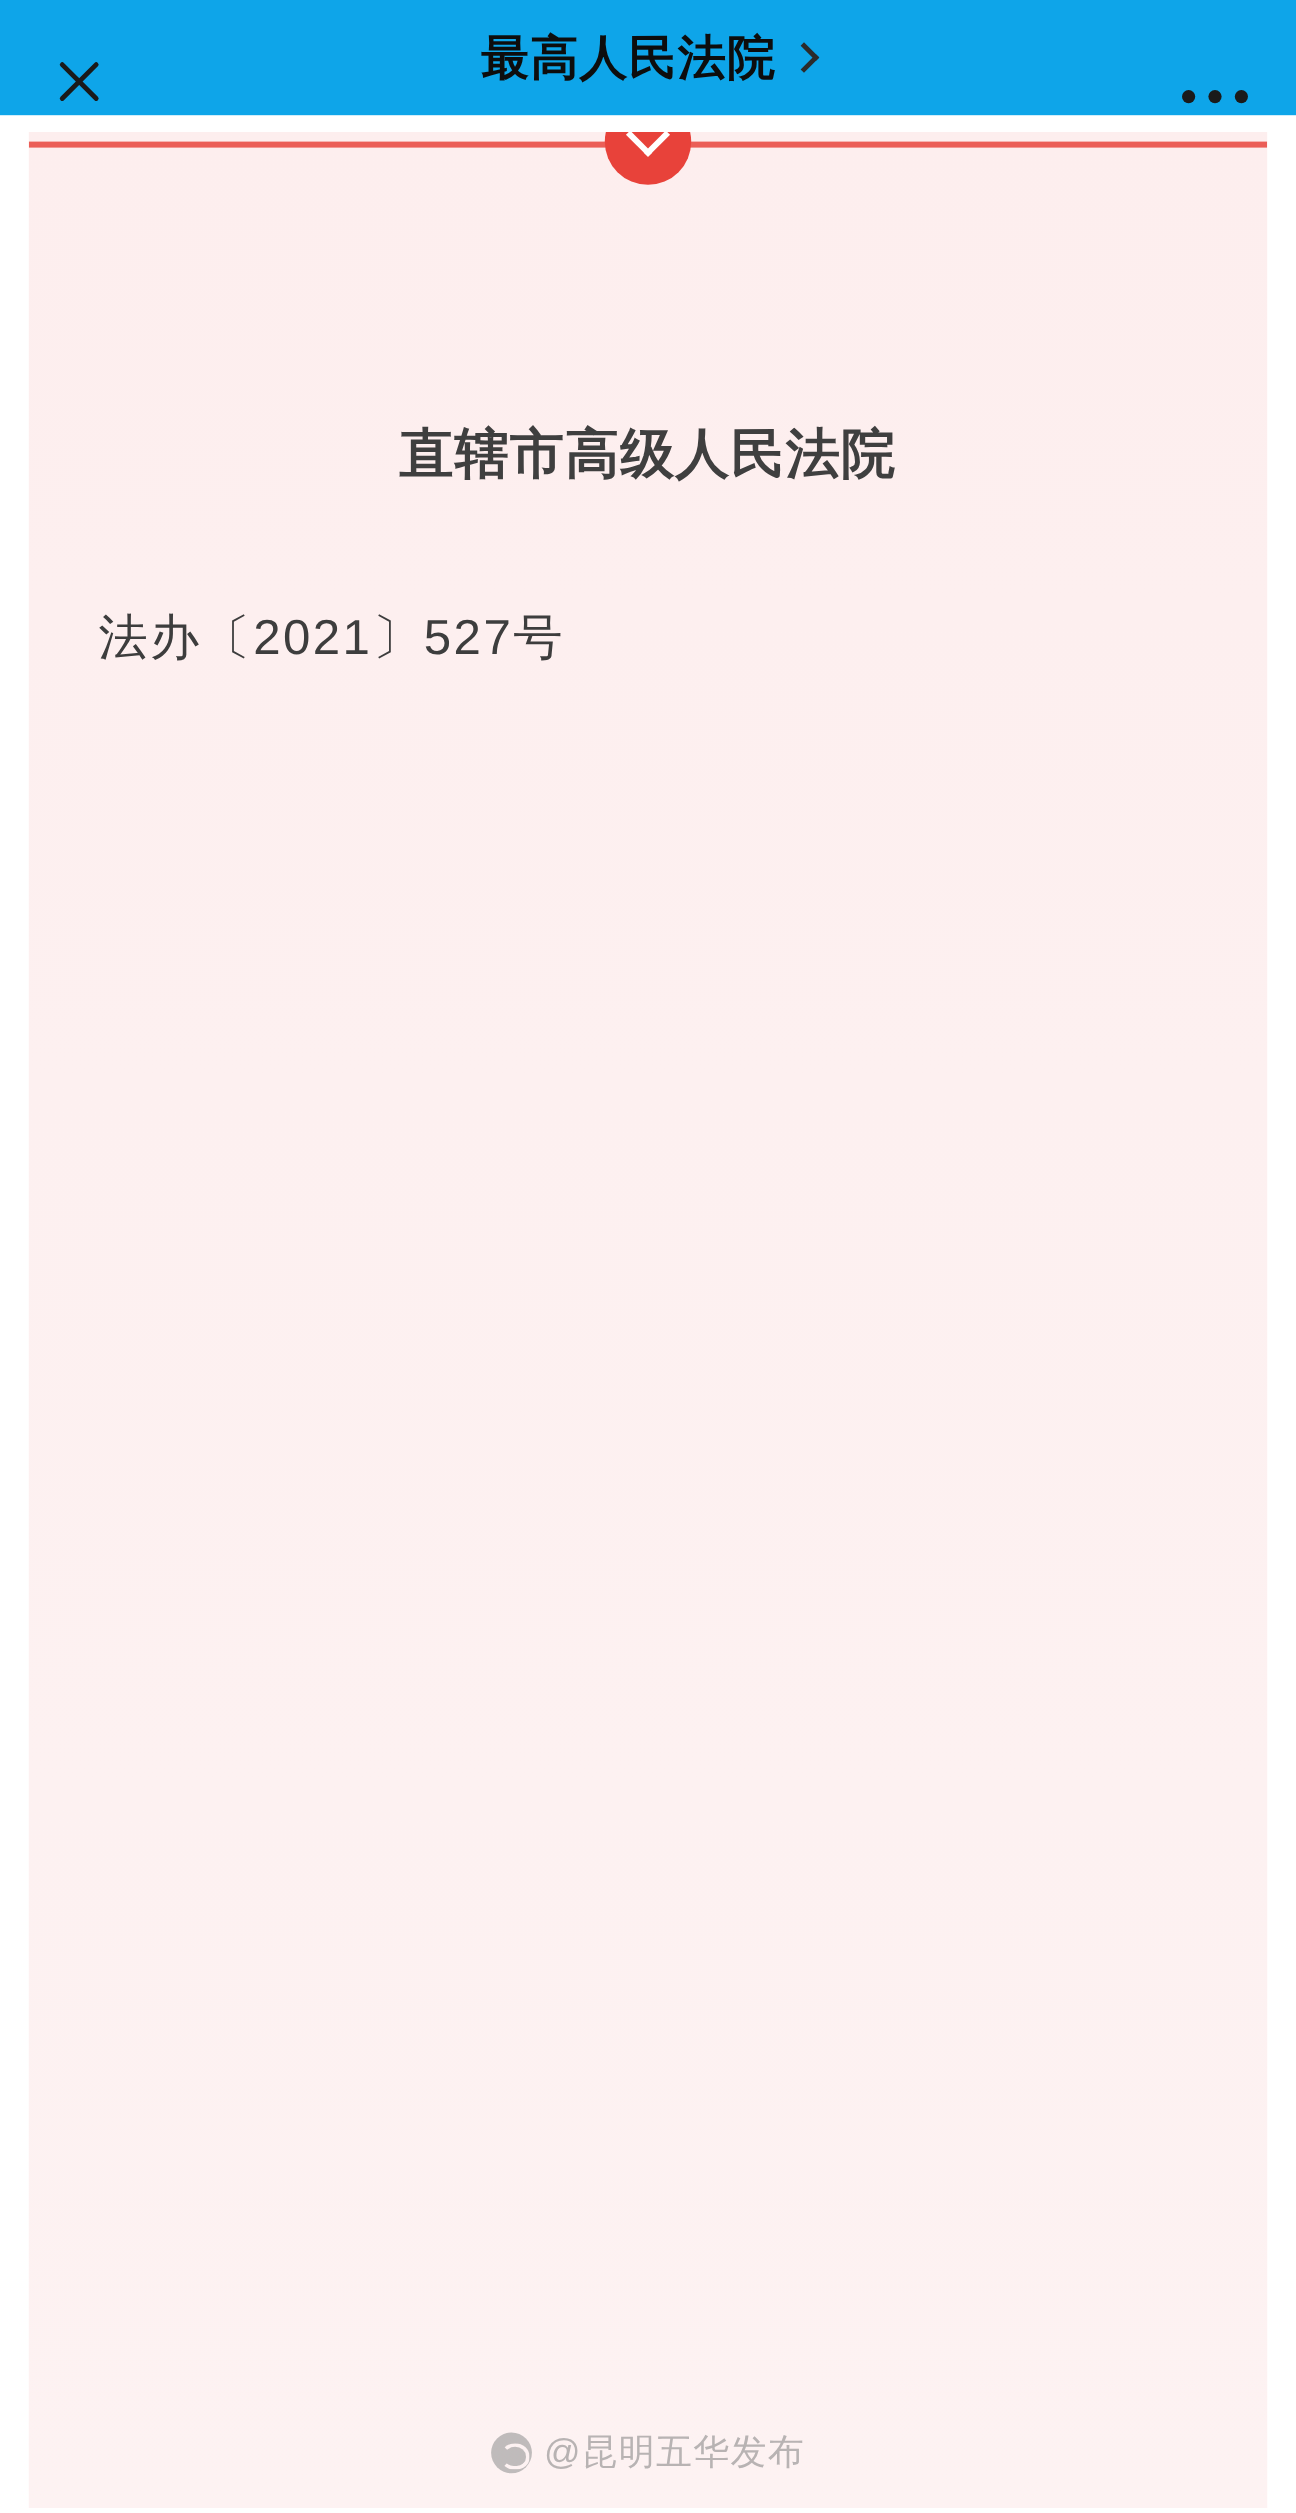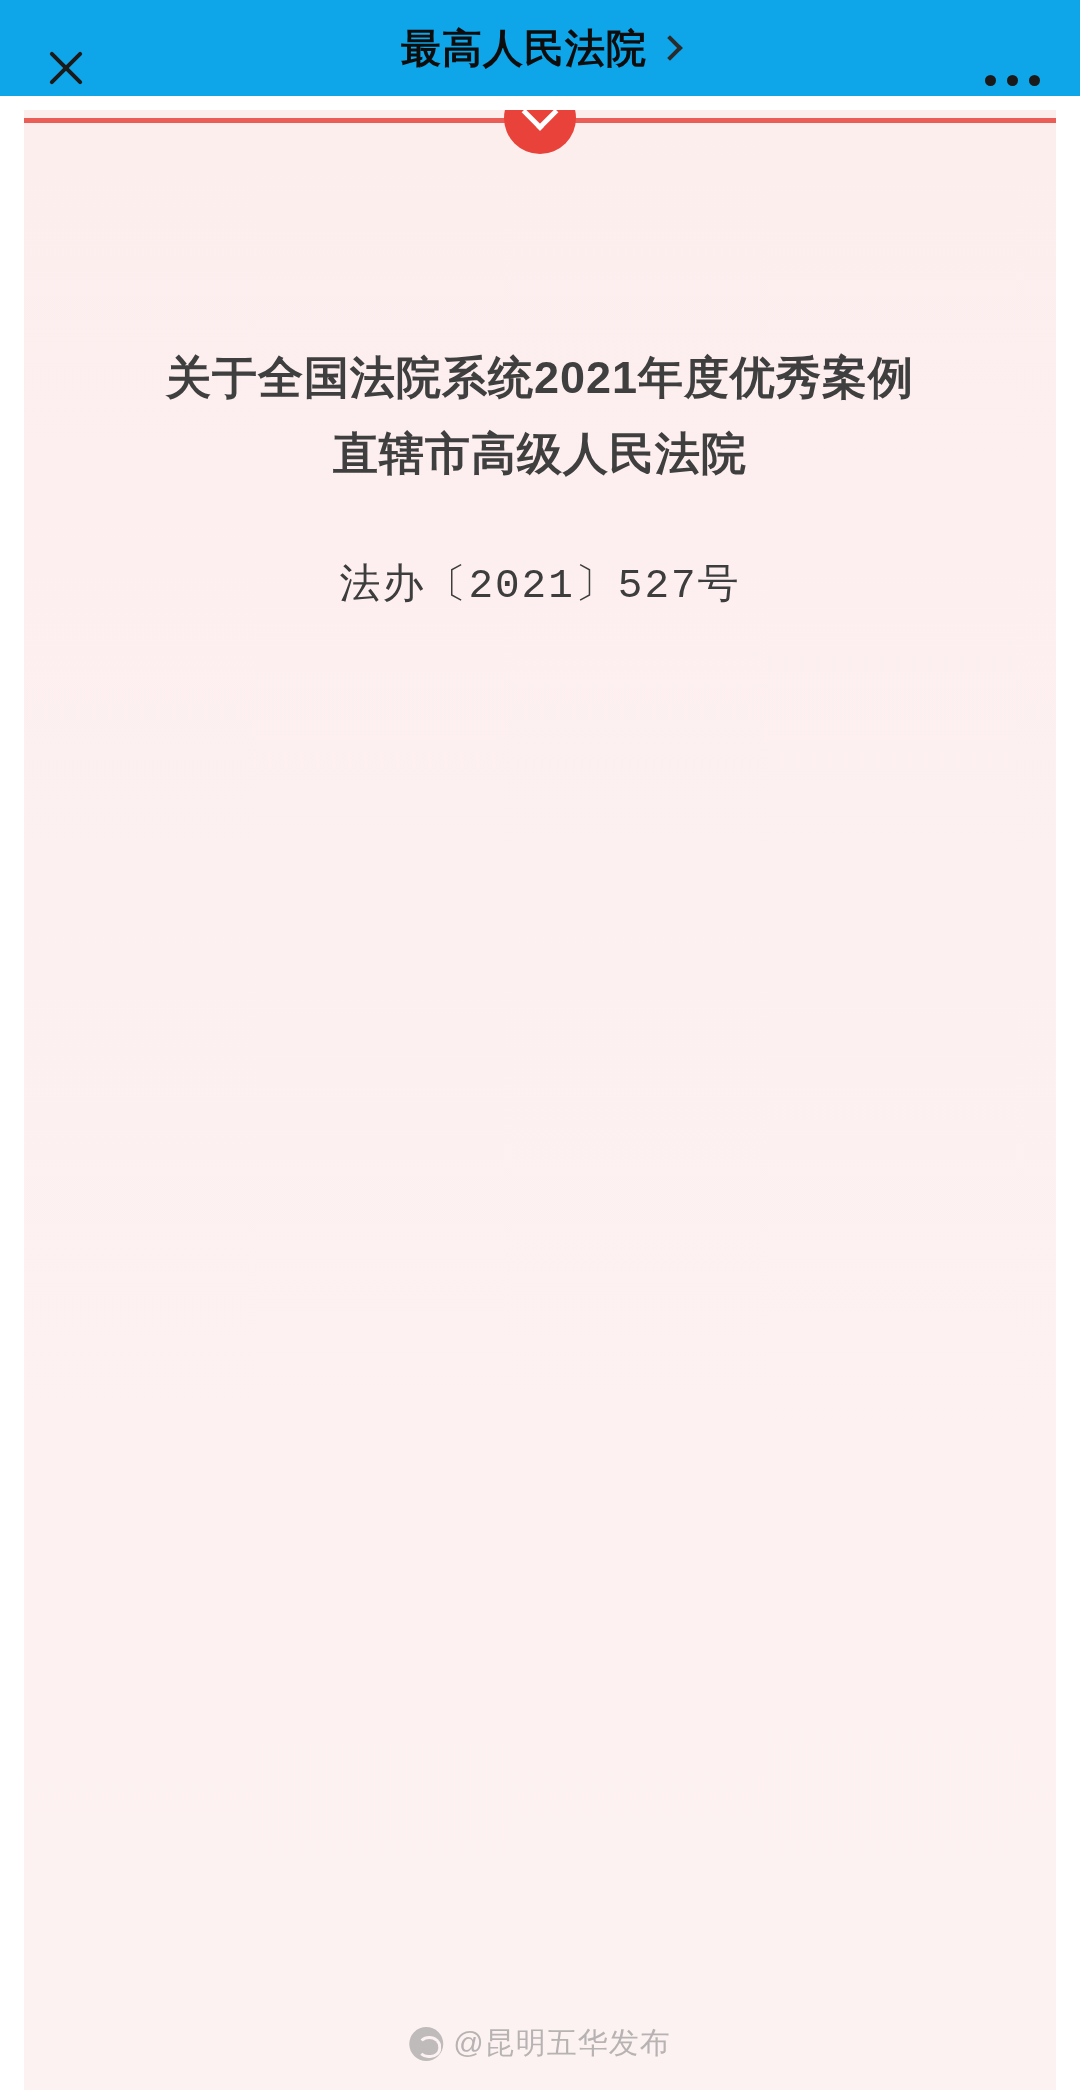--- a/index.html
+++ b/index.html
@@ -139,26 +139,24 @@
     text-align: center;
     color: #3f3f3f;
     font-weight: bold;
     font-size: 45px;
     line-height: 76px;
     letter-spacing: 1px;
   }
   .doc-title .line { display: block; }
 
   .doc-number {
-    text-align: center;
     color: #3d3d3d;
     font-size: 41px;
     letter-spacing: 2px;
-    margin-top: 64px;
-    font-family: Liberation Mono, monospace;
+    margin-top: 88px;
   }
 
   .doc-para {
     color: #3c3c3c;
     font-size: 41px;
     line-height: 68px;
     letter-spacing: 0.5px;
     text-align: justify;
     margin-top: 62px;
   }
@@ -223,21 +221,20 @@
   <div class="article">
     <div class="topline"></div>
 
     <div class="collapse-btn">
       <span class="chev"></span>
     </div>
 
     <div class="doc-body">
 
       <div class="doc-title">
-        <span class="line">关于全国法院系统2021年度优秀案例</span>
         <span class="line">直辖市高级人民法院</span>
       </div>
 
       <div class="doc-number">法办〔2021〕527号</div>
 
 
 
     </div>
 
     <div class="watermark">

